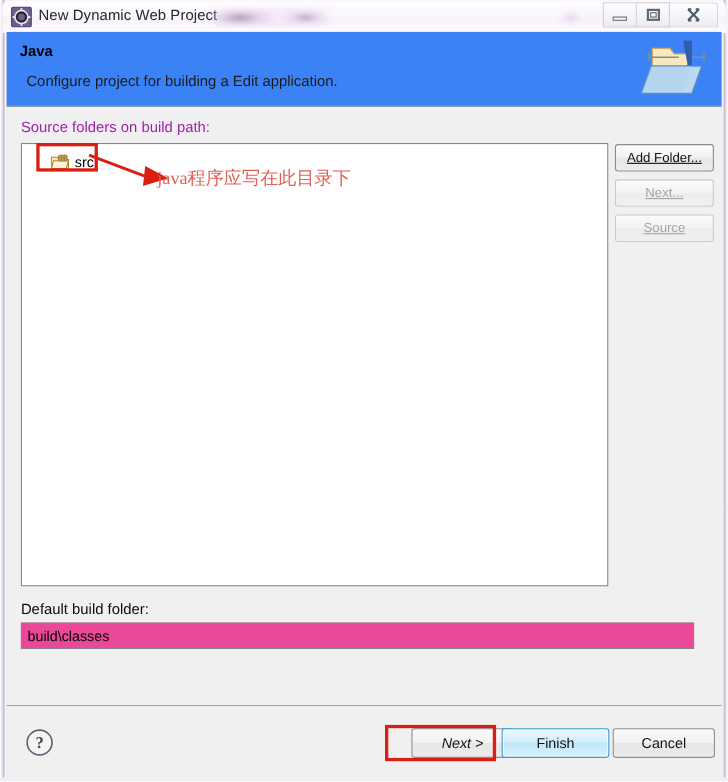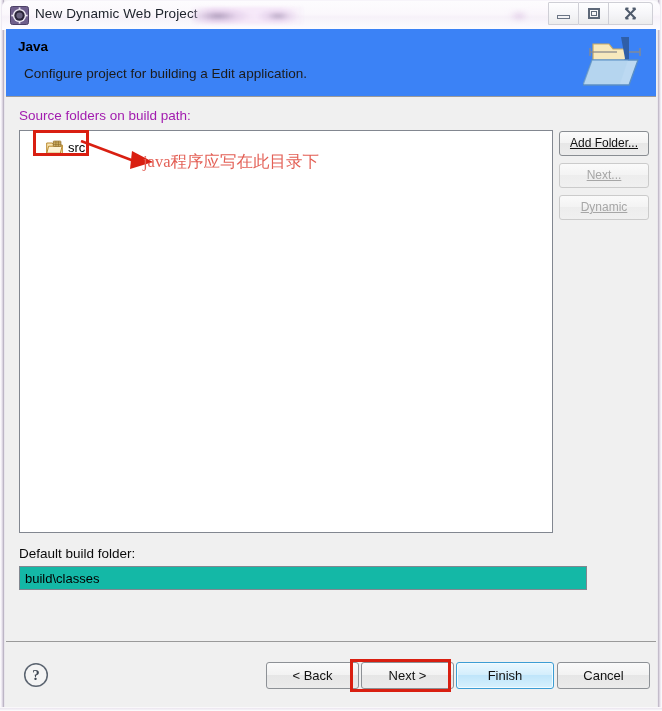--- a/index.html
+++ b/index.html
@@ -236,23 +236,23 @@
 
   .label-output {
     position: absolute;
     left: 13px; top: 448px;
     font-size: 13.5px;
     color: #0a0a0a;
   }
   .output-input {
     position: absolute;
     left: 13px; top: 468px;
-    width: 568px;
+    width: 612px;
     height: 24px;
-    background: #14b8a6;
+    background: #ec4899;
     border: 1px solid #828790;
     box-sizing: border-box;
     font-family: "Liberation Sans", sans-serif;
     font-size: 13px;
     color: #000000;
     padding: 0 5px;
     outline: none;
   }
 
   
@@ -285,21 +285,21 @@
     font-size: 13px;
     color: #111111;
     background: linear-gradient(to bottom, #fafafa 0%, #f2f2f2 48%, #e6e6e6 50%, #ebebeb 100%);
     border: 1px solid #8d9196;
     border-radius: 3px;
     box-sizing: border-box;
     cursor: pointer;
     padding: 0;
   }
   #btn-back  { left: 260px; }
-  #btn-next  { left: 355px; }
+  #btn-next  { left: 368px; font-style: italic; }
   #btn-finish{
     left: 450px;
     width: 98px;
     border: 1px solid #3c9dd4;
     background: linear-gradient(to bottom, #eaf8ff 0%, #d4eefc 46%, #bfe5fa 50%, #d8f1fd 100%);
     box-shadow: inset 0 0 0 1px #f2fbff;
   }
   #btn-cancel{ left: 551px; width: 93px; }
 
   
@@ -423,38 +423,37 @@
             </g>
           </svg>
         </span>
         <span class="list-item-label">src</span>
       </div>
     </div>
 
     <div class="side-btns">
       <button class="btn">Add Folder...</button>
       <button class="btn disabled">Next...</button>
-      <button class="btn disabled">Dynamic</button>
+      <button class="btn disabled">Source</button>
     </div>
 
     <div class="label-output">Default build folder:</div>
     <input class="output-input" type="text" value="build\classes" style="">
   </div>
 
   <div class="sep"></div>
   <div class="bottom-bar">
 
     <span class="help-icon">
       <svg width="26" height="26" viewBox="0 0 26 26">
         <circle cx="13" cy="13" r="11.3" fill="#f4f4f4" stroke="#5b6470" stroke-width="1.5"></circle>
         <text x="13" y="18.4" text-anchor="middle" font-family="Liberation Serif, serif" font-size="15" font-weight="bold" fill="#3e4752">?</text>
       </svg>
     </span>
 
-    <button class="wiz-btn" id="btn-back">&lt; Back</button>
     <button class="wiz-btn" id="btn-next">Next &gt;</button>
     <button class="wiz-btn" id="btn-finish">Finish</button>
     <button class="wiz-btn" id="btn-cancel">Cancel</button>
   </div>
 
   <div class="anno-box" id="anno-src-box"></div>
   <div class="anno-box" id="anno-next-box"></div>
 
   <svg class="anno-arrow" viewBox="0 0 80 40">
     <line x1="1" y1="1" x2="54" y2="21" stroke="#d91f11" stroke-width="2.6"></line>

